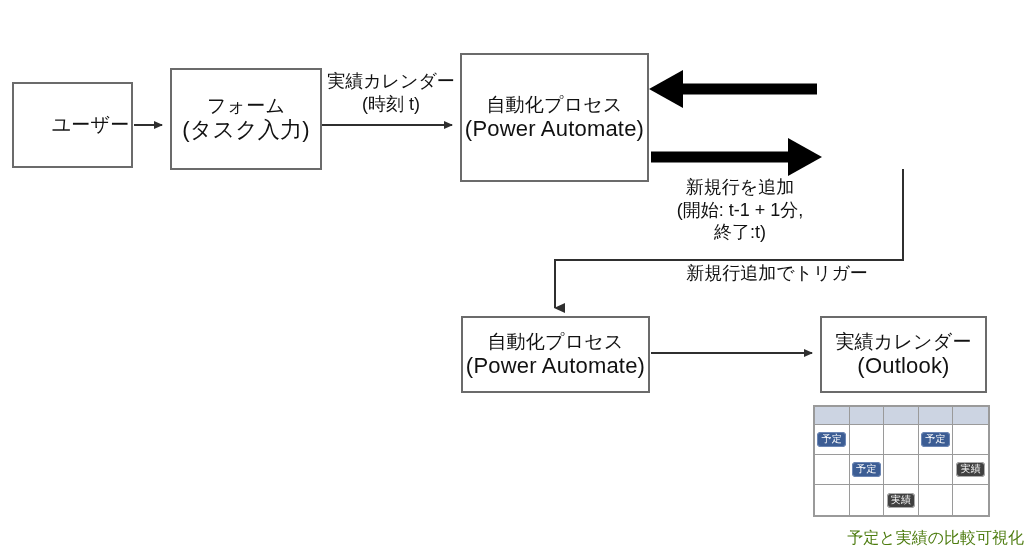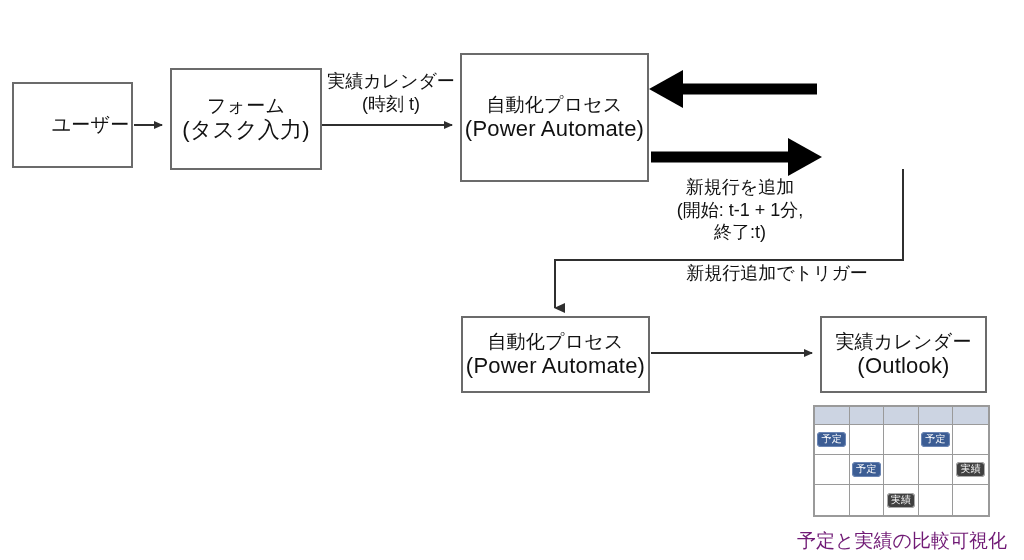--- a/index.html
+++ b/index.html
@@ -34,23 +34,23 @@
   .edge-label {
     position: absolute;
     color: #111111;
     font-size: 18px;
     line-height: 1.25;
     text-align: center;
     white-space: pre-line;
   }
   .caption {
     position: absolute;
-    color: #701a75;
-    font-size: 19px;
-    text-align: center;
+    color: #4d7c0f;
+    font-size: 16px;
+    text-align: right;
   }
 
   
   #calendar-grid {
     position: absolute;
     box-sizing: border-box;
     border: 2px solid #9a9a9a;
     background: #ffffff;
     display: grid;
   }

